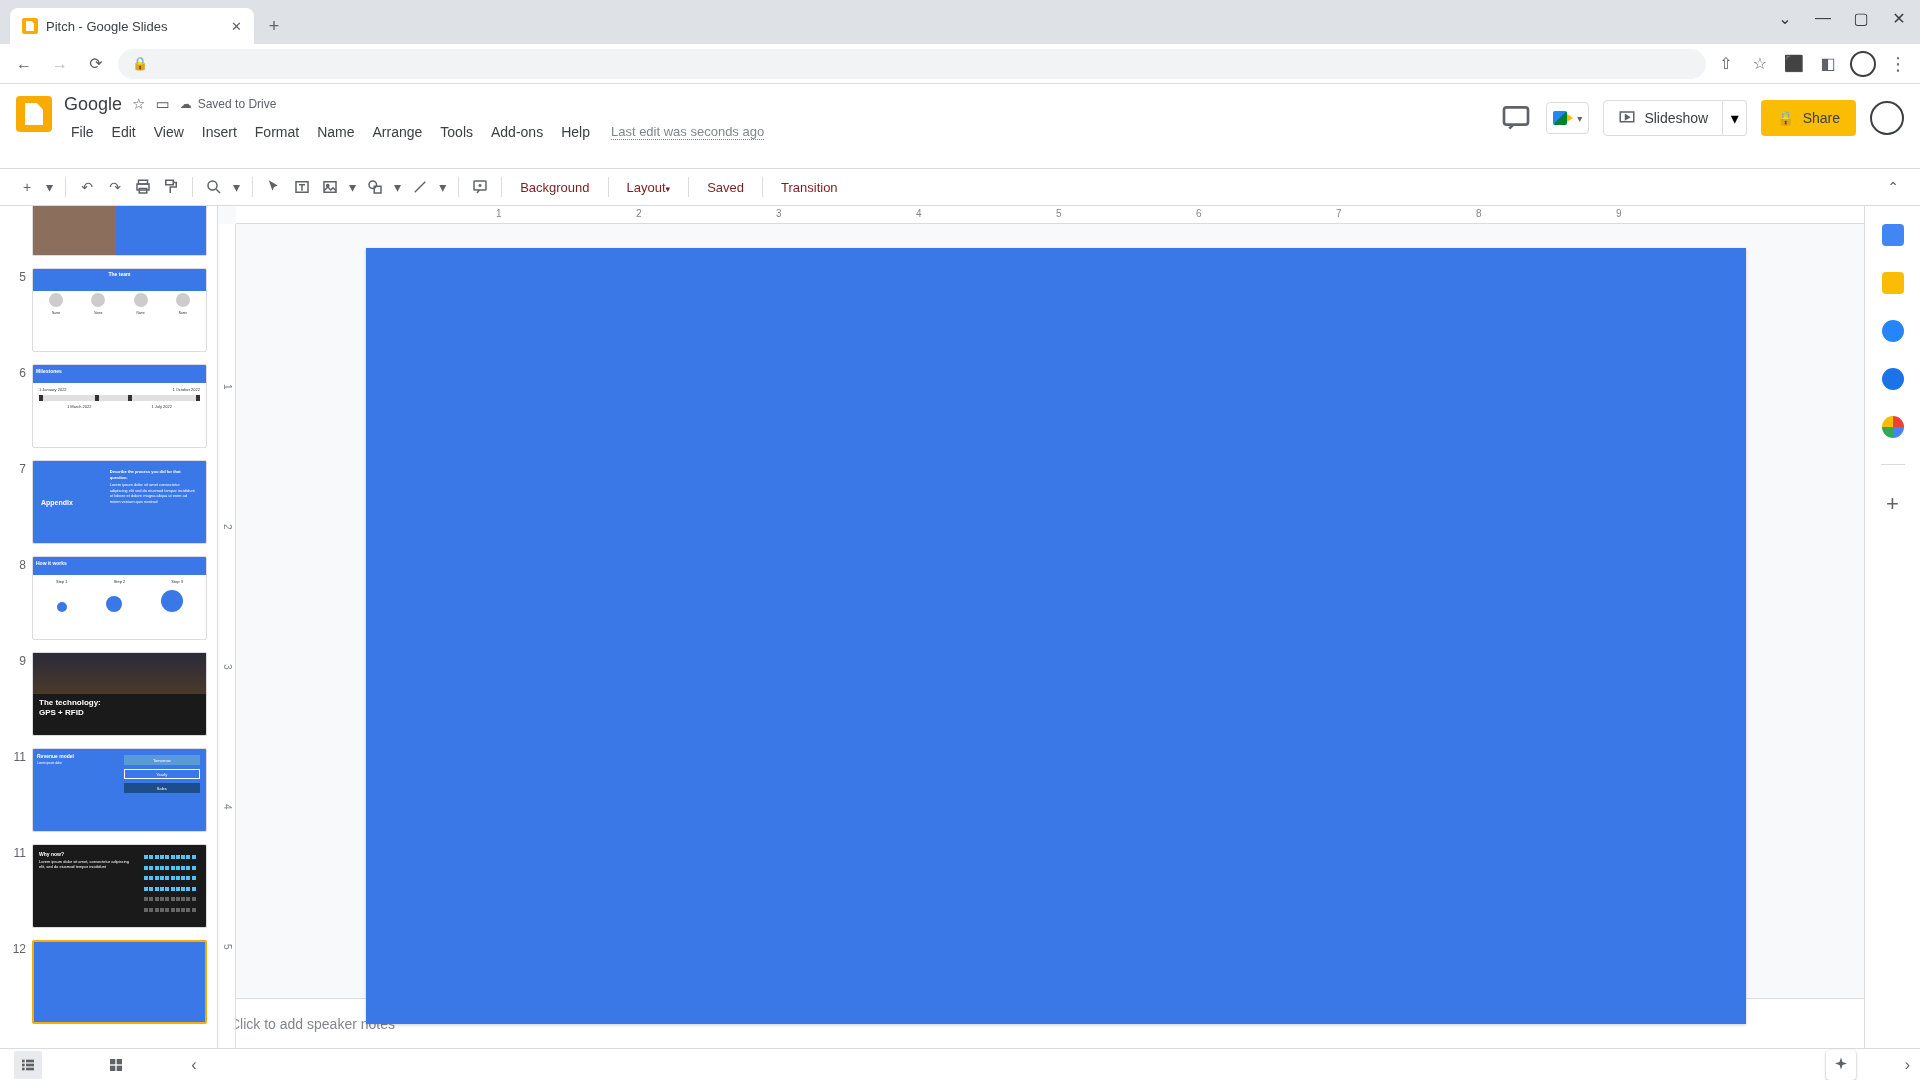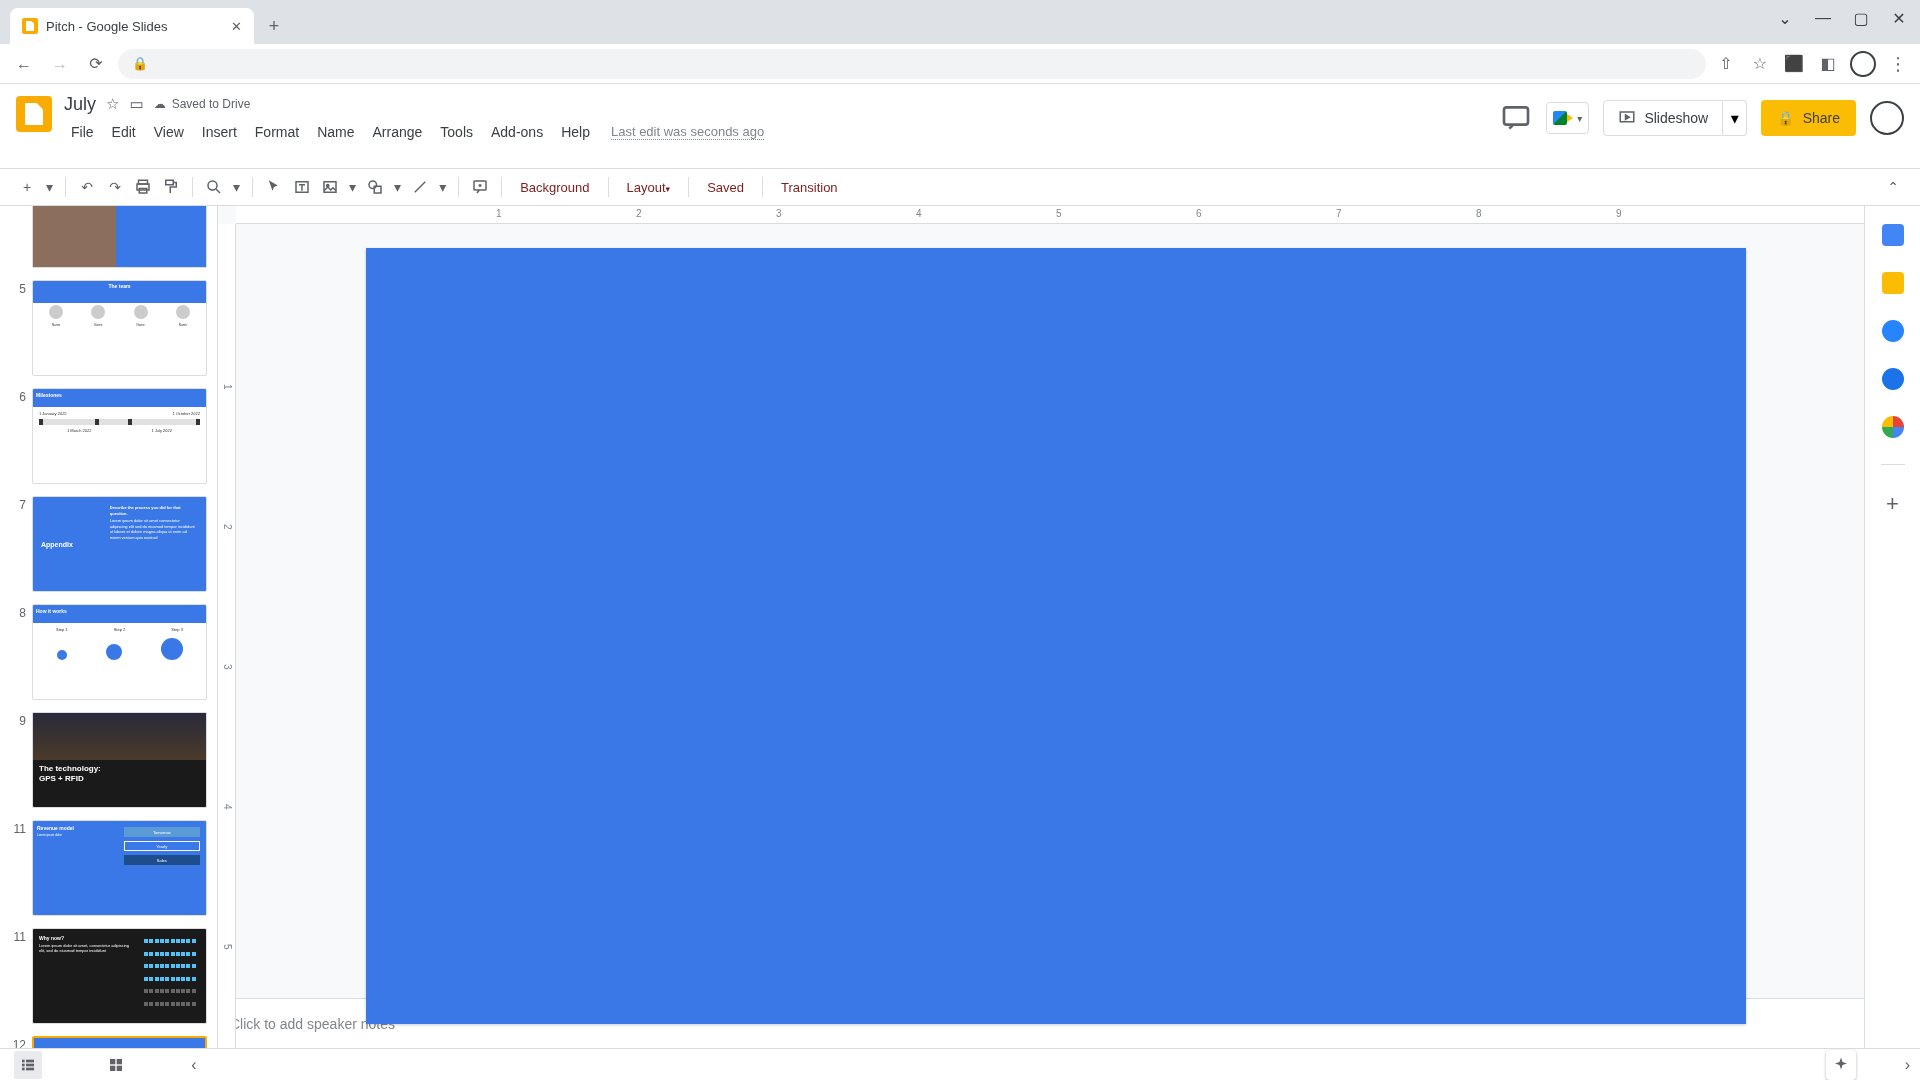--- a/index.html
+++ b/index.html
@@ -47,21 +47,21 @@
 .toolbar{height:38px;border-top:1px solid #dadce0;border-bottom:1px solid #dadce0;display:flex;align-items:center;padding:0 14px;gap:2px;position:relative}
 .tbtn{height:26px;min-width:26px;display:flex;align-items:center;justify-content:center;color:#5f6368;cursor:pointer;padding:0 4px;border-radius:2px;font-size:14px}
 .tbtn svg{width:18px;height:18px}
 .tsep{width:1px;height:20px;background:#dadce0;margin:0 6px}
 .tbtn-text{font-size:13px;color:#7f1d1d;padding:0 10px;cursor:pointer}
 .tb-collapse{position:absolute;right:14px}
 .workspace{display:flex;height:calc(1080px - 44px - 40px - 84px - 38px - 32px);position:relative}
 .filmstrip{width:218px;background:#fff;border-right:1px solid #dadce0;overflow:hidden;padding-top:0}
 .slideitem{display:flex;padding:6px 10px 6px 4px;gap:6px}
 .slidenum{width:22px;text-align:right;font-size:12px;color:#5f6368;padding-top:2px}
-.slidethumb{flex:1;height:96px;border:1px solid #dadce0;border-radius:2px;background:#3b78e7;overflow:hidden;position:relative;font-size:5px;color:#fff}
+.slidethumb{flex:1;height:84px;border:1px solid #dadce0;border-radius:2px;background:#3b78e7;overflow:hidden;position:relative;font-size:5px;color:#fff}
 .slidethumb.selected{border:2px solid #f9ab00}
 .thumb-dark{background:#1a1a1a}
 .thumb-white{background:#fff}
 .canvas-area{flex:1;display:flex;flex-direction:column;background:#f8f9fa;position:relative}
 .ruler-h{height:18px;background:#fff;border-bottom:1px solid #dadce0;position:relative;margin-left:18px;font-size:10px;color:#80868b}
 .ruler-h span{position:absolute;top:2px}
 .ruler-v{width:18px;background:#fff;border-right:1px solid #dadce0;position:absolute;left:0;top:18px;bottom:0;font-size:10px;color:#80868b}
 .ruler-v span{position:absolute;left:4px;writing-mode:vertical-lr}
 .canvas-inner{flex:1;position:relative;margin-left:18px}
 .slide-canvas{position:absolute;left:130px;top:24px;width:1380px;height:776px;background:#3b78e7;box-shadow:0 1px 3px rgba(0,0,0,.2)}
@@ -127,21 +127,21 @@
     <div class="addr-icon">◧</div>
     <div class="avatar-ring"></div>
     <div class="addr-icon dots">⋮</div>
   </div>
 </div>
 
 <div class="docbar">
   <div class="doclogo"></div>
   <div class="docmid">
     <div class="doctitle-row">
-      <span class="doctitle">July</span>
+      <span class="doctitle">Google</span>
       <span class="doc-icon">☆</span>
       <span class="doc-icon">▭</span>
       <span class="saved">
         <span>☁</span>
         <span>Saved to Drive</span>
       </span>
     </div>
     <div class="menubar">
       <span class="menuitem">File</span>
       <span class="menuitem">Edit</span>

